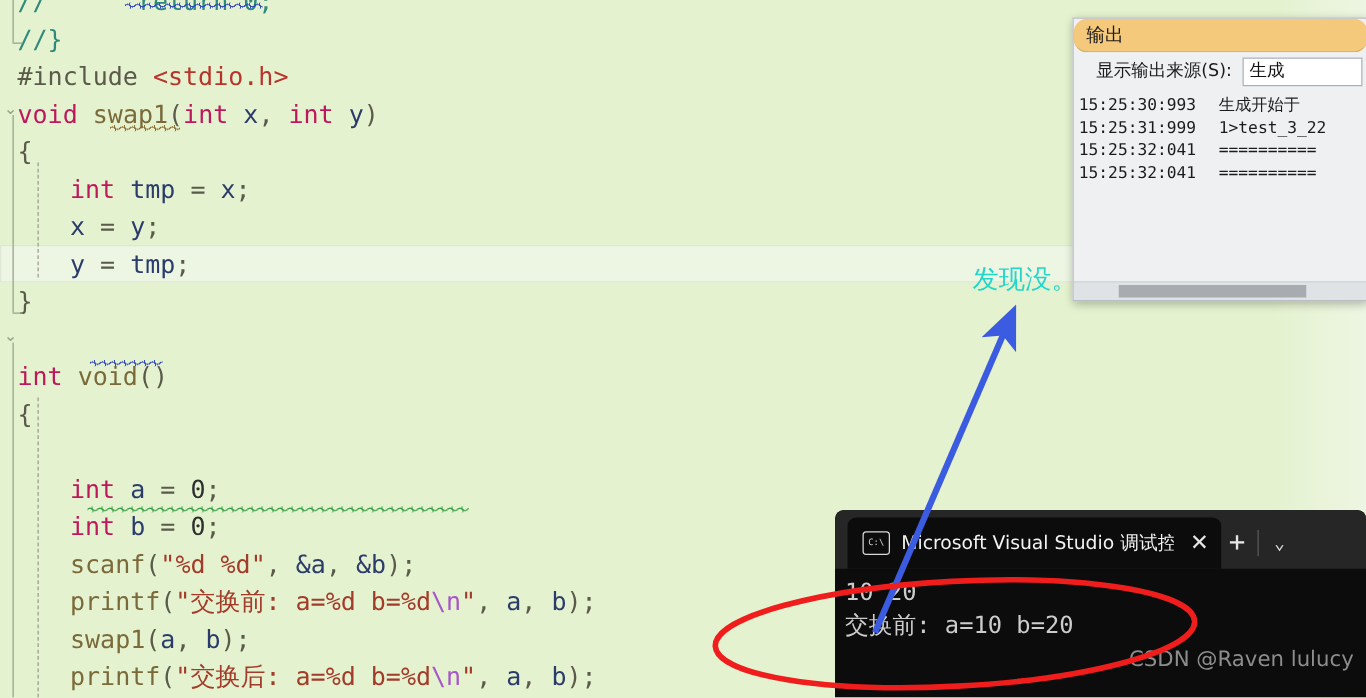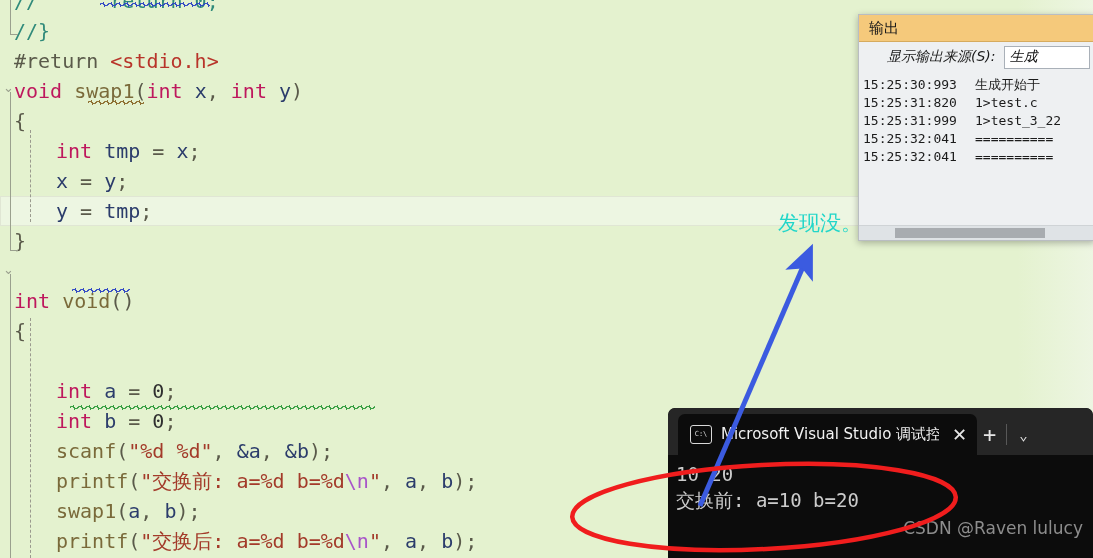--- a/index.html
+++ b/index.html
@@ -62,29 +62,29 @@
     position:absolute;left:858px;top:14px;width:235px;height:225px;
     background:#eef0f2;
     border:1px solid #b9bdc2;
     box-shadow:0 2px 7px rgba(0,0,0,.28);
     font-family:"DejaVu Sans","Liberation Sans",sans-serif;
     overflow:hidden;
   }
   #outputwin .owtab{
     height:26px;background:#f5c97b;
     border-bottom:1px solid #d6ab5e;
-    display:flex;align-items:center;
+    display:flex;align-items:center;border-radius:11px;
   }
   #outputwin .owtabtxt{
     font-size:15px;color:#1a1a1a;padding-left:10px;
     font-family:"DejaVu Sans","Liberation Sans",sans-serif;
   }
   #outputwin .owtool{
     height:30px;display:flex;align-items:center;gap:8px;
-    padding:0 4px 0 28px;background:#eef0f2;font-style:italic;
+    padding:0 4px 0 18px;background:#eef0f2;
   }
   #outputwin .owlabel{font-size:14px;color:#1a1a1a;white-space:nowrap;}
   #outputwin .owselect{
     flex:1;height:21px;background:#ffffff;border:1px solid #a9b0b8;
     font-size:14px;color:#111;display:flex;align-items:center;padding-left:5px;
     white-space:nowrap;overflow:hidden;
   }
   #outputwin .owbody{
     background:#eef0f2;padding:4px 0 0 4px;height:150px;overflow:hidden;
     font-family:"DejaVu Sans Mono","Liberation Mono",monospace;
@@ -163,21 +163,21 @@
   
   #overlay{position:absolute;left:0;top:0;width:1093px;height:558px;pointer-events:none;}
 </style>
 </head>
 <body>
 
 <div id="editor">
   <div id="code-lines">
       <div class="cline" style="top: -14px; padding-left: 14px;"><span class="cmt">//      return 0;</span></div>
       <div class="cline" style="top: 16px; padding-left: 14px;"><span class="cmt">//}</span></div>
-      <div class="cline" style="top: 46px; padding-left: 14px;"><span class="pp">#return </span><span class="hdr">&lt;stdio.h&gt;</span></div>
+      <div class="cline" style="top: 46px; padding-left: 14px;"><span class="pp">#include </span><span class="hdr">&lt;stdio.h&gt;</span></div>
       <div class="cline" style="top: 76px; padding-left: 14px;"><span class="kw">void </span><span class="fn">swap1</span><span class="punc">(</span><span class="kw">int </span><span class="var">x</span><span class="punc">, </span><span class="kw">int </span><span class="var">y</span><span class="punc">)</span></div>
       <div class="cline" style="top: 106px; padding-left: 14px;"><span class="punc">{</span></div>
       <div class="cline" style="top: 136px; padding-left: 56px;"><span class="kw">int </span><span class="var">tmp</span><span class="punc"> = </span><span class="var">x</span><span class="punc">;</span></div>
       <div class="cline" style="top: 166px; padding-left: 56px;"><span class="var">x</span><span class="punc"> = </span><span class="var">y</span><span class="punc">;</span></div>
       <div class="cline hl" style="top: 196px; padding-left: 56px;"><span class="var">y</span><span class="punc"> = </span><span class="var">tmp</span><span class="punc">;</span></div>
       <div class="cline" style="top: 226px; padding-left: 14px;"><span class="punc">}</span></div>
       <div class="cline" style="top: 256px; padding-left: 14px;"></div>
       <div class="cline" style="top: 286px; padding-left: 14px;"><span class="kw">int </span><span class="fn">void</span><span class="punc">()</span></div>
       <div class="cline" style="top: 316px; padding-left: 14px;"><span class="punc">{</span></div>
       <div class="cline" style="top: 346px; padding-left: 56px;"></div>
@@ -216,21 +216,20 @@
 <div id="outputwin">
   <div class="owtab">
     <span class="owtabtxt">输出</span>
   </div>
   <div class="owtool">
     <span class="owlabel">显示输出来源(S):</span>
     <span class="owselect">生成</span>
   </div>
   <div class="owbody" id="output-rows">
       <div class="orow"><span class="otime">15:25:30:993</span><span class="omsg">生成开始于</span></div>
-      <div class="orow"><span class="otime">15:25:31:820</span><span class="omsg">1&gt;test.c</span></div>
       <div class="orow"><span class="otime">15:25:31:999</span><span class="omsg">1&gt;test_3_22</span></div>
       <div class="orow"><span class="otime">15:25:32:041</span><span class="omsg">==========</span></div>
       <div class="orow"><span class="otime">15:25:32:041</span><span class="omsg">==========</span></div>
     </div>
   <div class="owsb">
     <div class="owsbthumb"></div>
   </div>
 </div>
 
 <div id="terminal">

